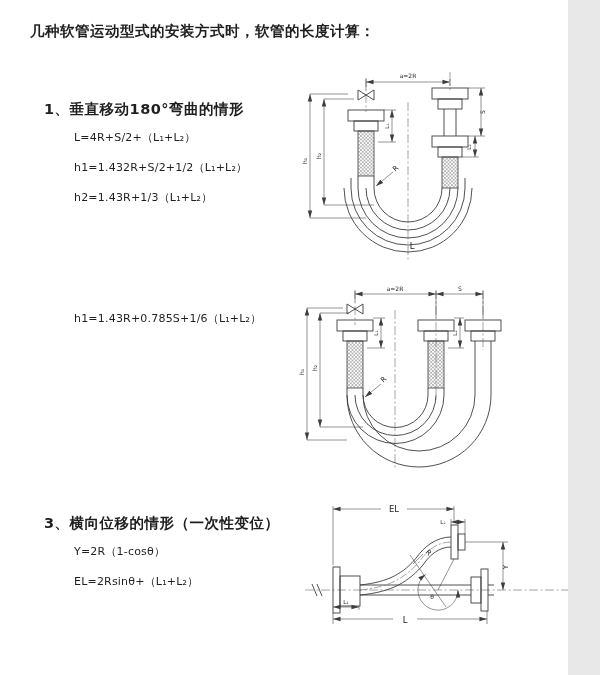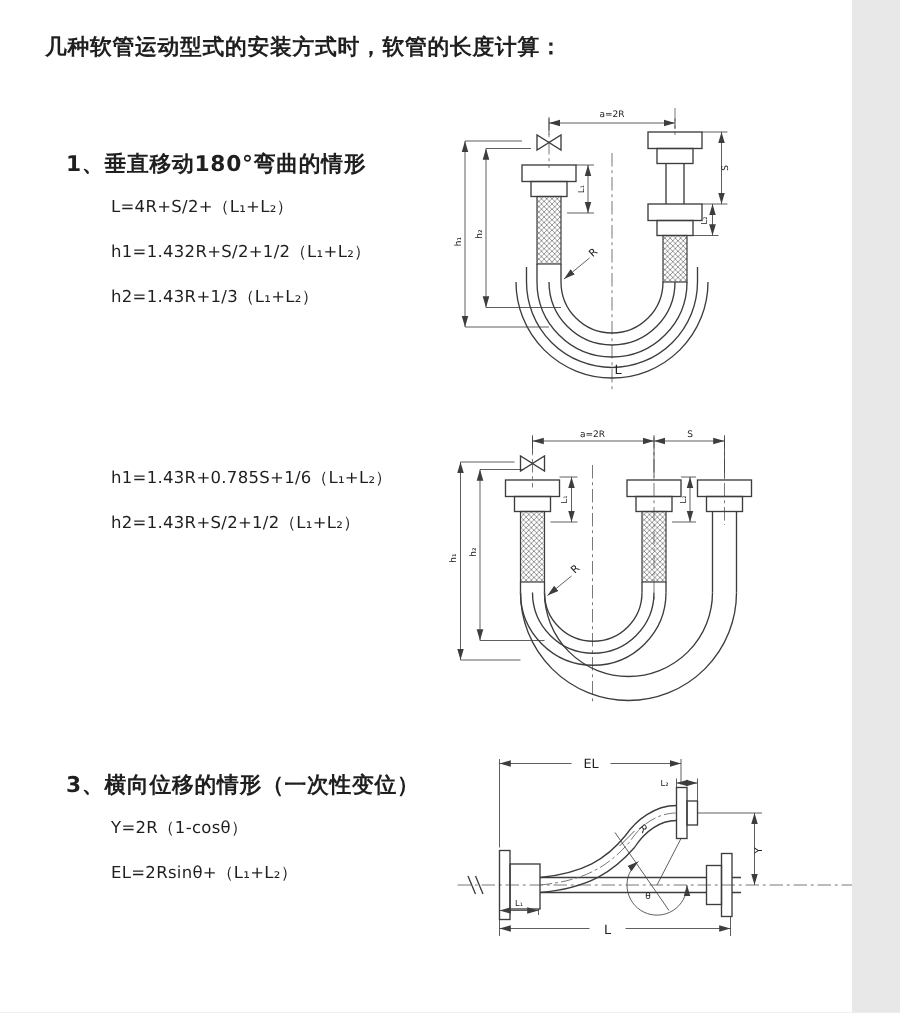--- a/index.html
+++ b/index.html
@@ -40,21 +40,20 @@
     <div class="formulas">
       <div class="formula">L=4R+S/2+（L₁+L₂）</div>
       <div class="formula">h1=1.432R+S/2+1/2（L₁+L₂）</div>
       <div class="formula">h2=1.43R+1/3（L₁+L₂）</div>
     </div>
   </section>
 
   <section class="sec sec2">
     <div class="formulas">
       <div class="formula">h1=1.43R+0.785S+1/6（L₁+L₂）</div>
-      <div class="formula">h2=1.43R+S/2+1/2（L₁+L₂）</div>
     </div>
   </section>
 
   <section class="sec sec3">
     <div class="heading">3、横向位移的情形（一次性变位）</div>
     <div class="formulas">
       <div class="formula">Y=2R（1-cosθ）</div>
       <div class="formula">EL=2Rsinθ+（L₁+L₂）</div>
     </div>
   </section>

